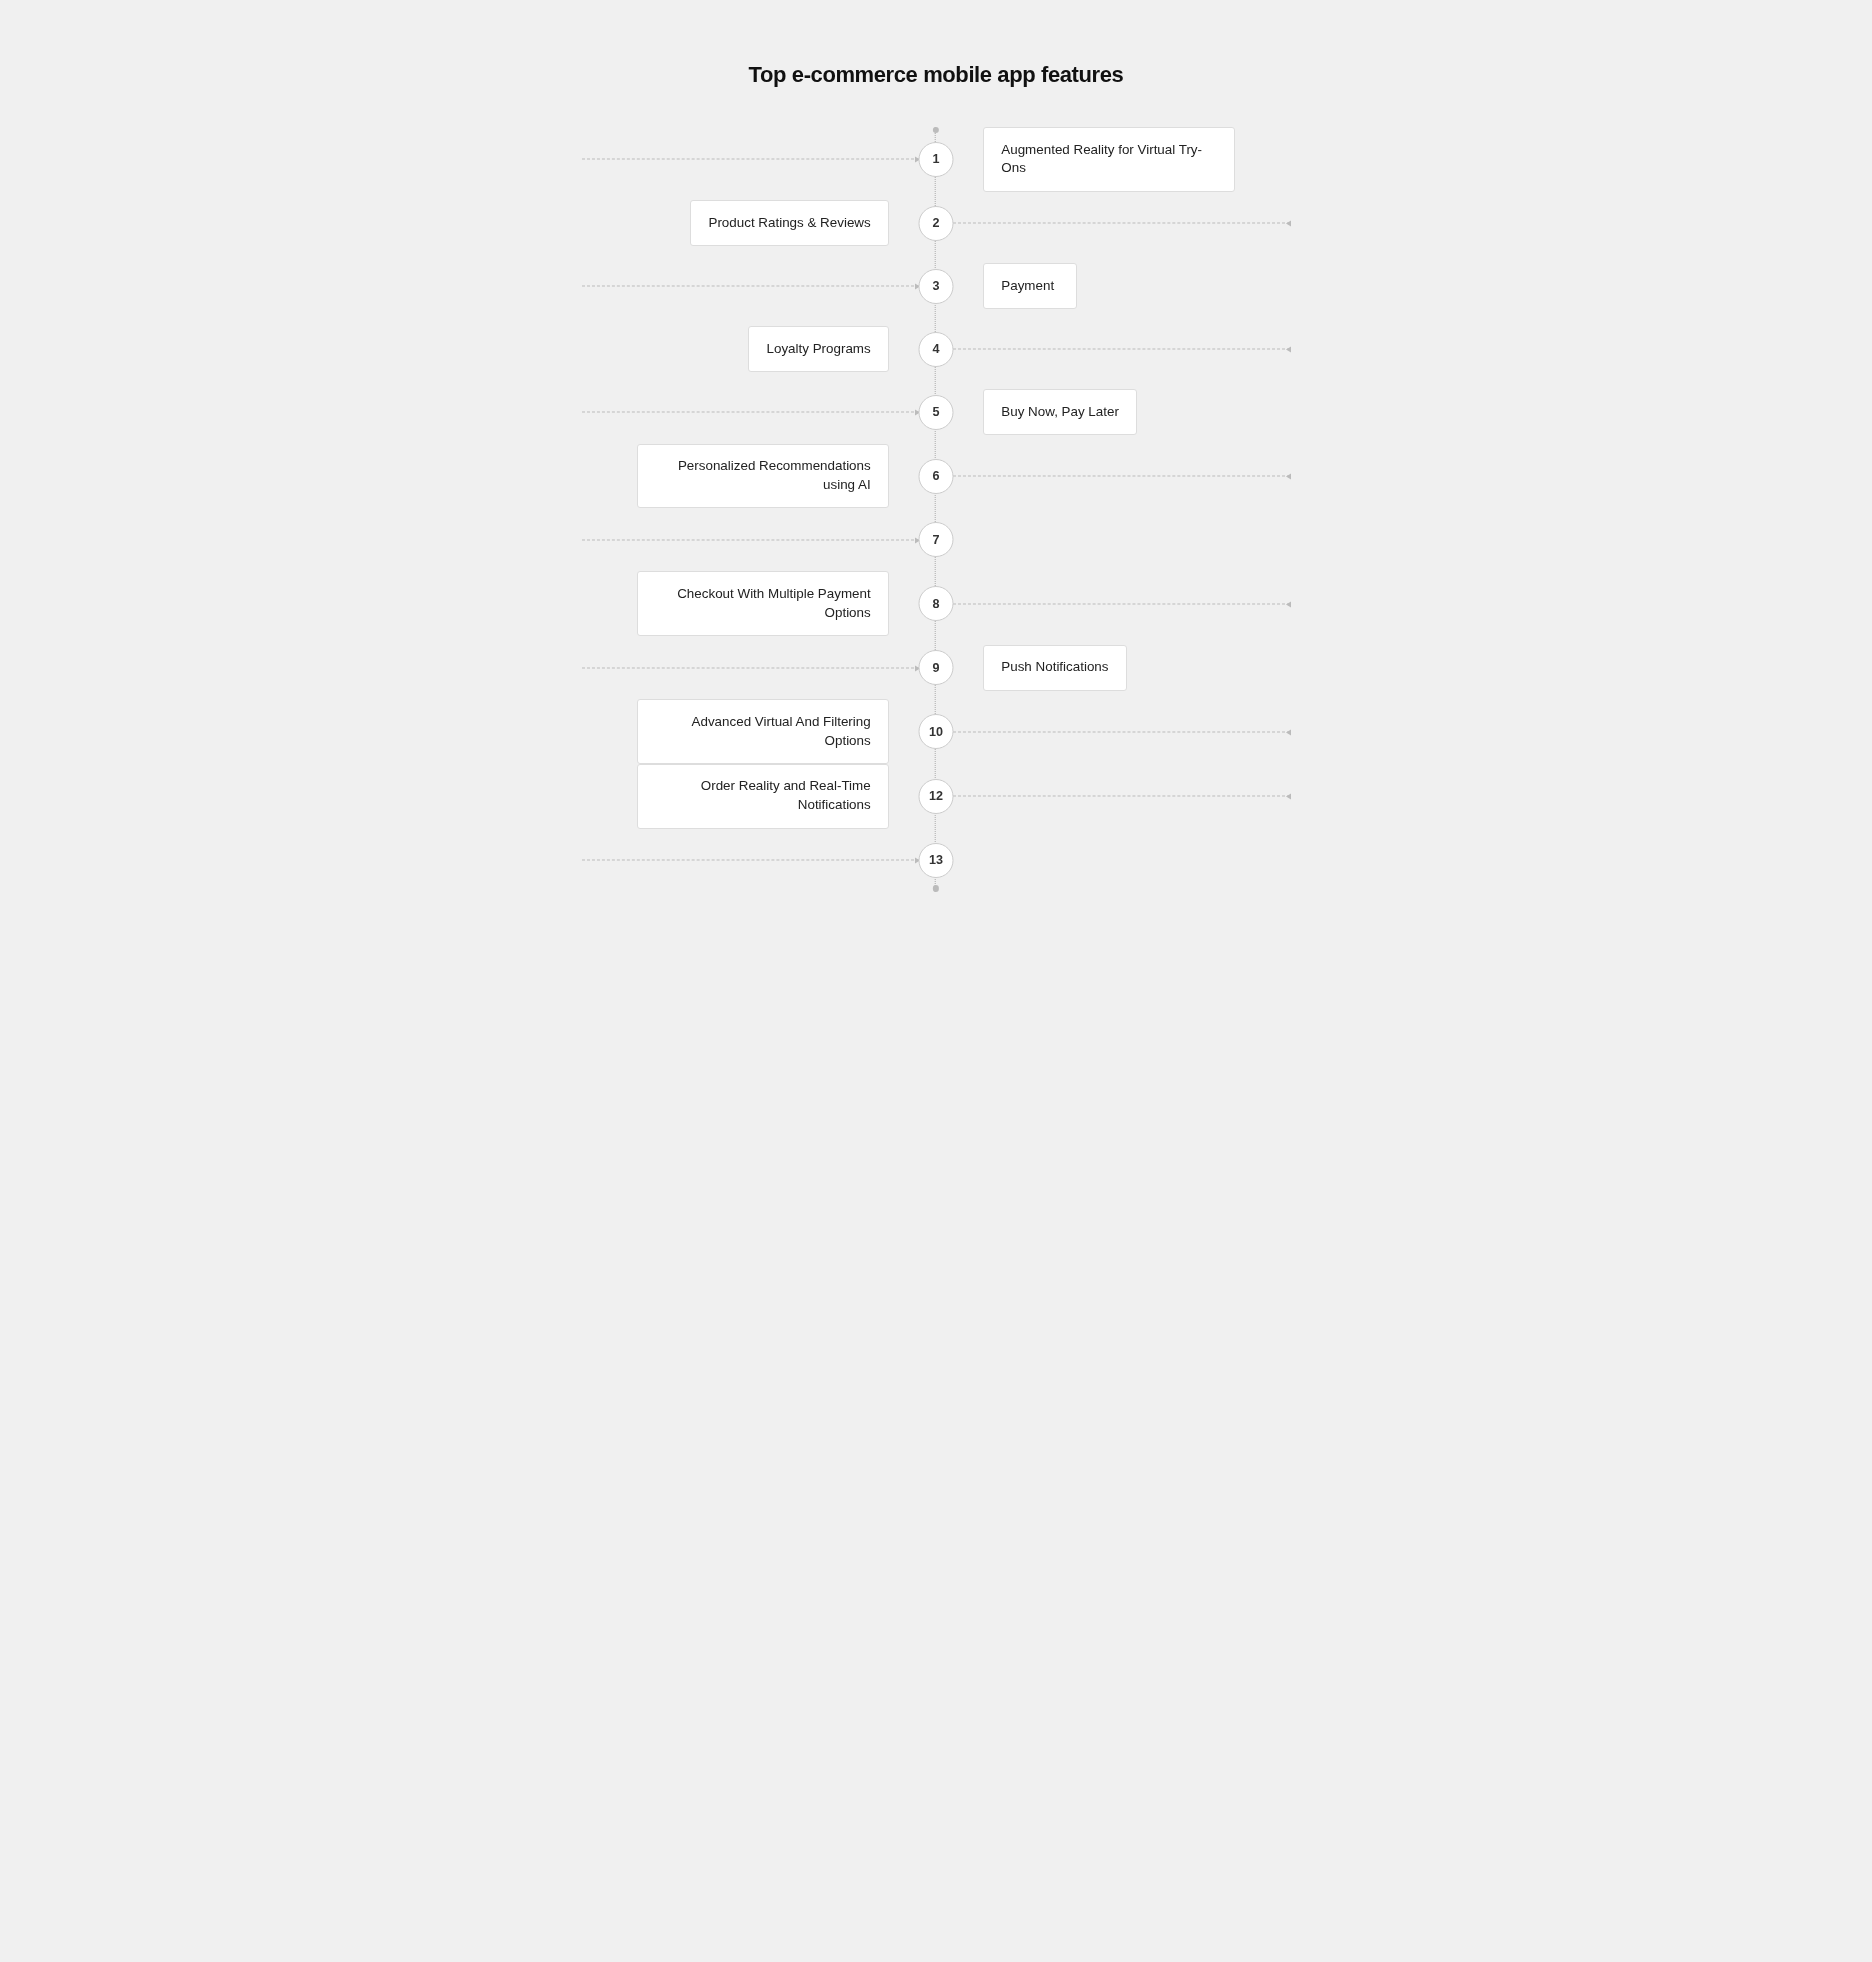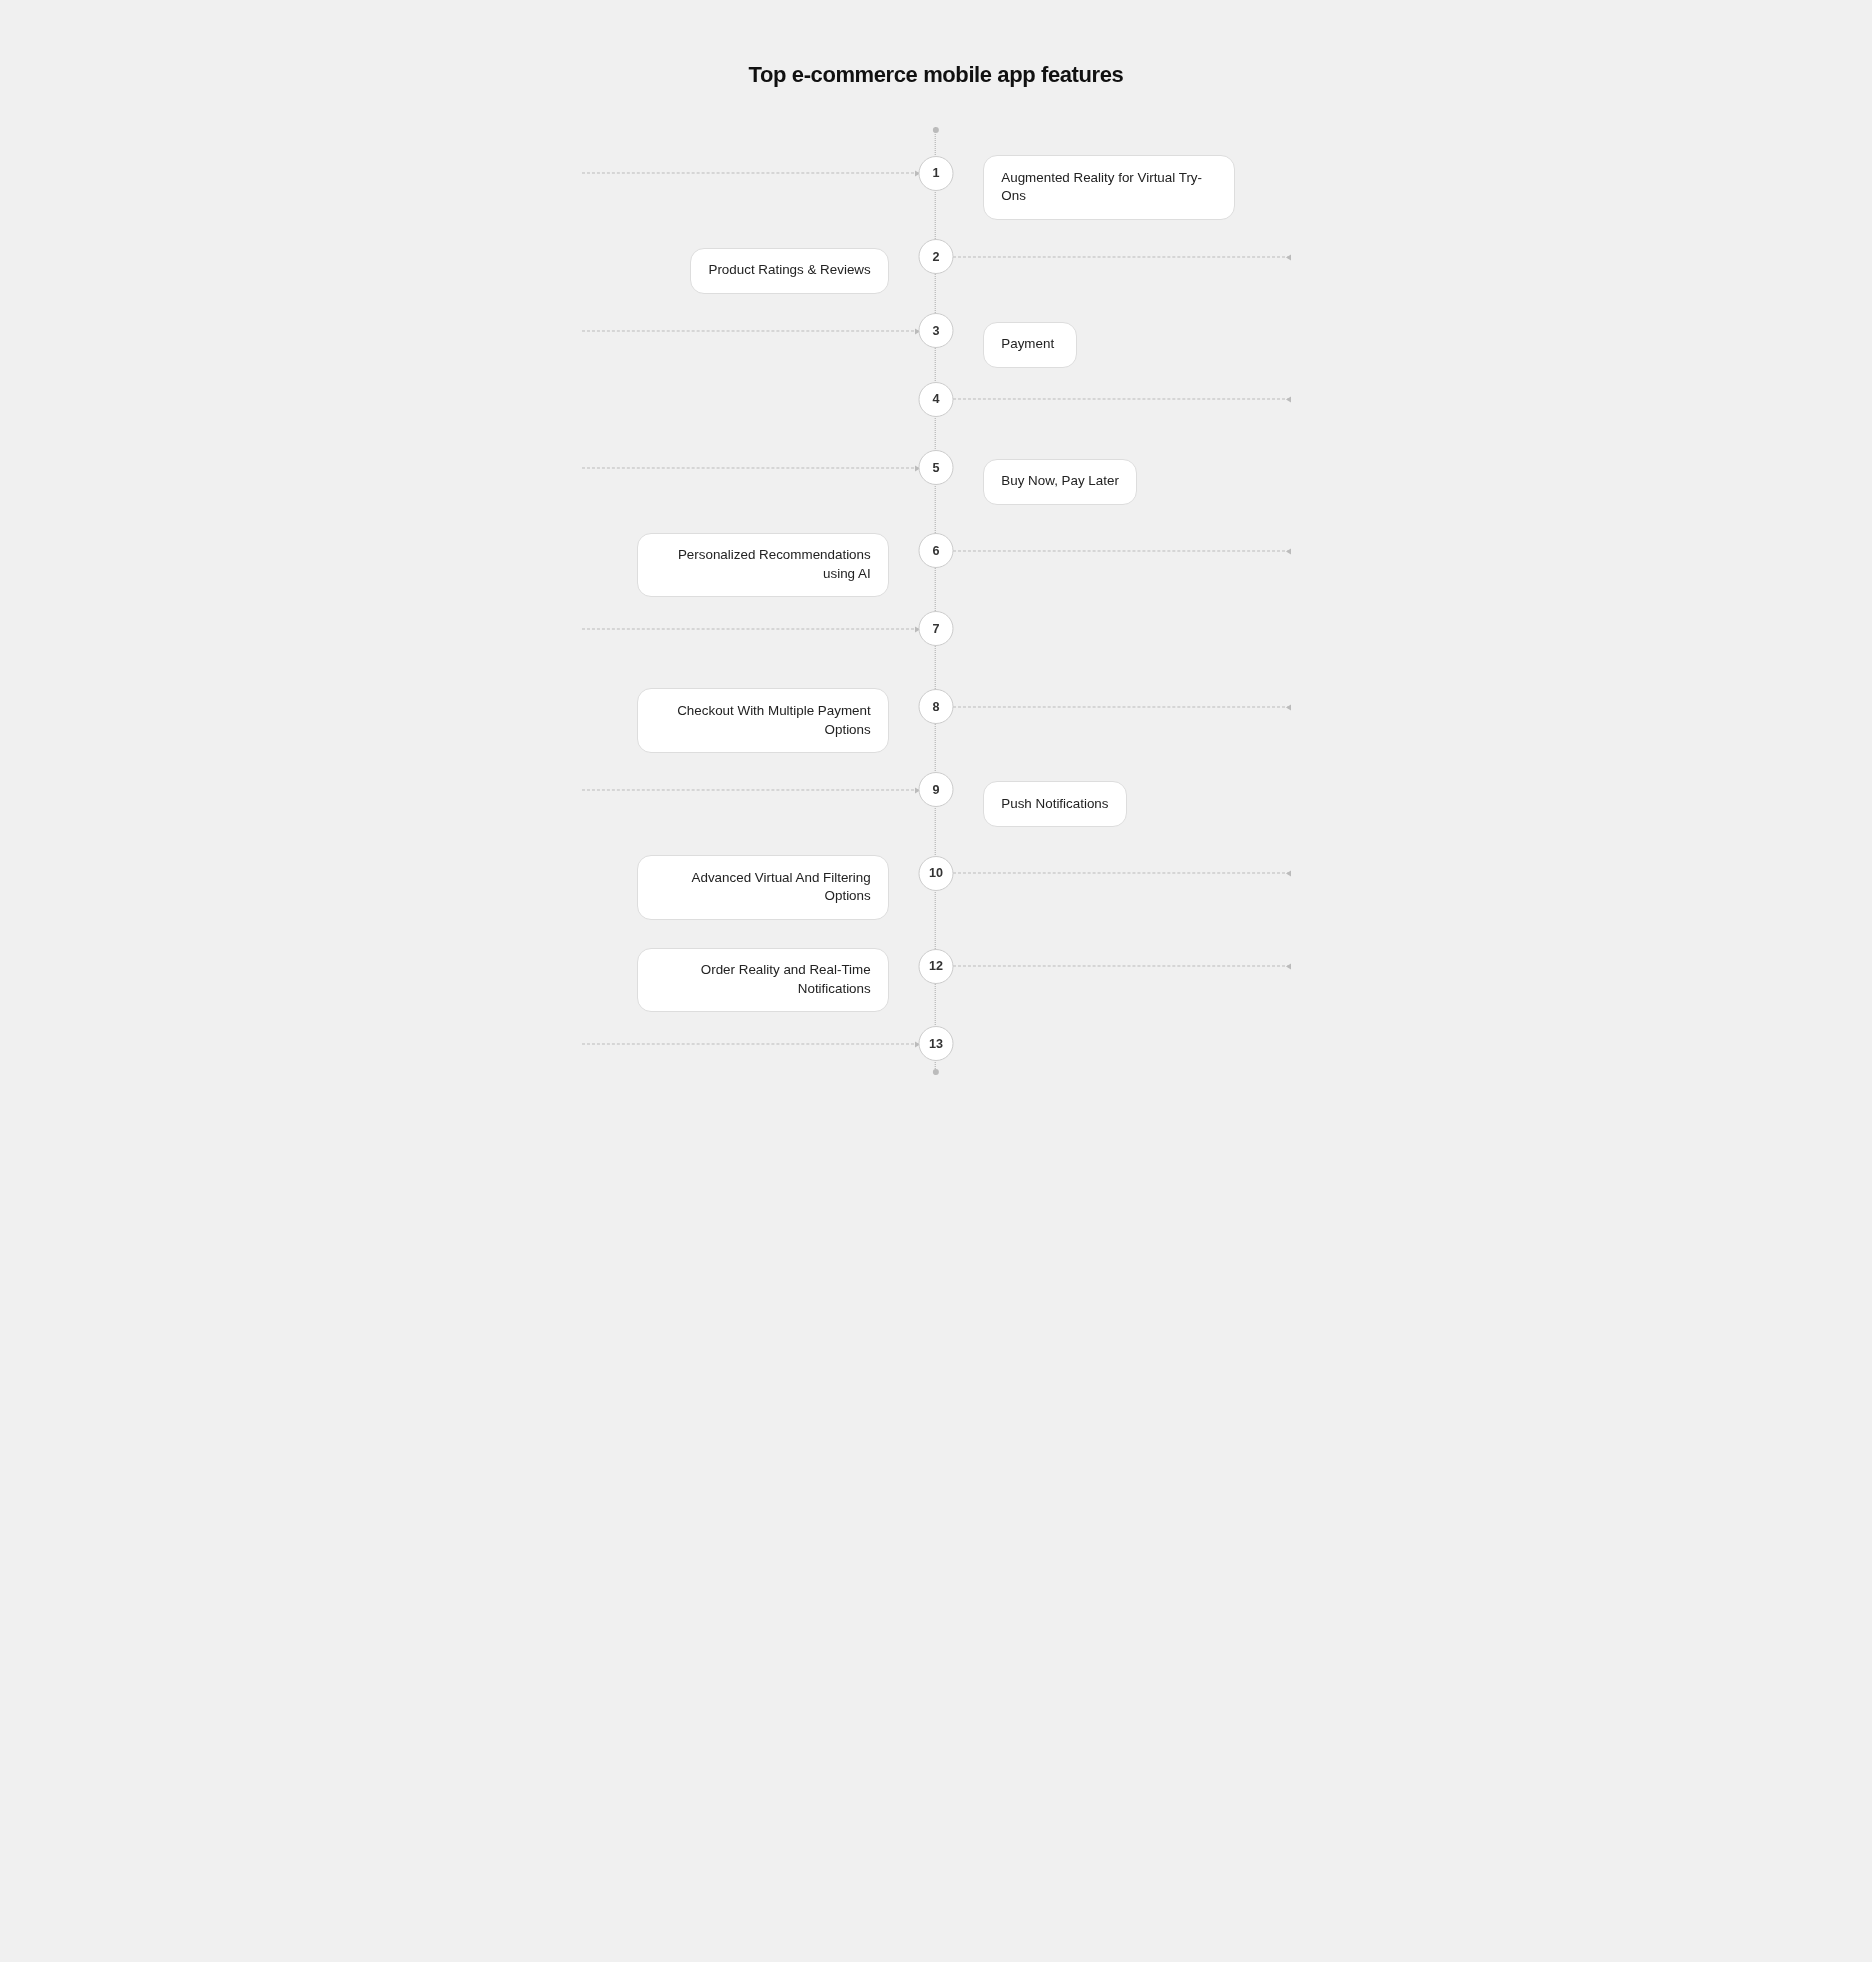--- a/index.html
+++ b/index.html
@@ -123,31 +123,30 @@
       top: 50%;
       transform: translateY(-50%);
       width: calc(50% - 64px);
       border-top: 1.6px dashed #bbb;
       z-index: 1;
     }
 
     .feature-card {
       background-color: #fff;
       border: 1.2px solid #ddd;
-      border-radius: 14px;
+      border-radius: 3px;
       padding: 12.6px 17.3px;
       font-size: 13.4px;
       font-weight: 500;
       color: #222;
       font-family: 'Arial', sans-serif;
       text-align: right;
       line-height: 1.4;
       min-width: 94px;
       max-width: 252px;
-      margin-top: 28px;
     }
 
     .feature-card.right-card {
       text-align: left;
     }
 
     
     .left-connector::after {
       content: '';
       position: absolute;
@@ -231,20 +230,23 @@
         <div class="left-side"></div>
         <div class="center-node">
           <div class="node-circle">3</div>
         </div>
         <div class="right-connector"></div>
         <div class="right-side">
           <div class="feature-card right-card">Payment</div>
         </div>
       </div>
       <div class="timeline-row">
+        <div class="left-side">
+          <div class="feature-card">Loyalty Programs</div>
+        </div>
         <div class="center-node">
           <div class="node-circle">4</div>
         </div>
         <div class="left-connector"></div>
         <div class="right-side"></div>
       </div>
       <div class="timeline-row">
         <div class="left-side"></div>
         <div class="center-node">
           <div class="node-circle">5</div>

